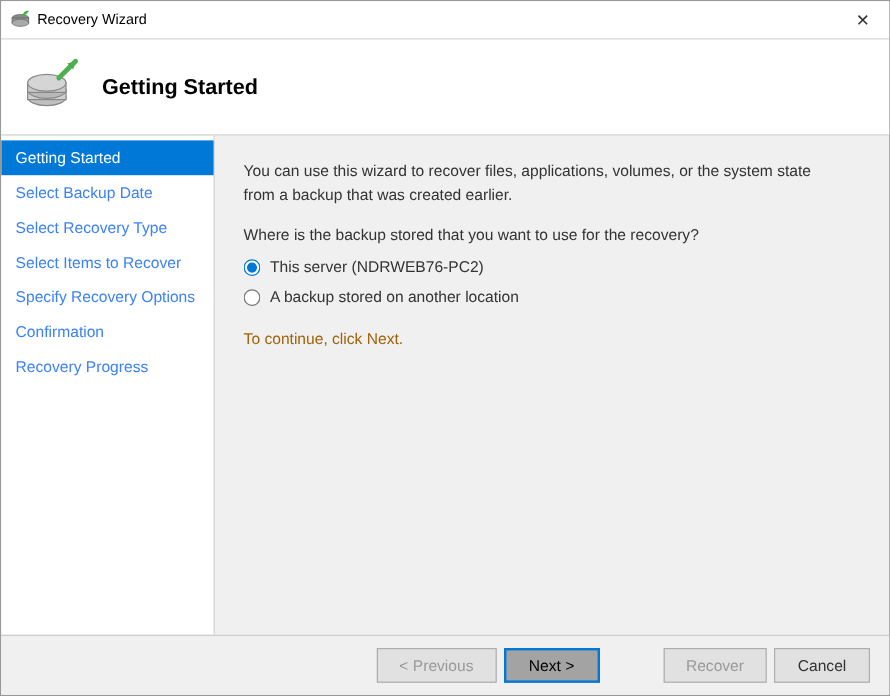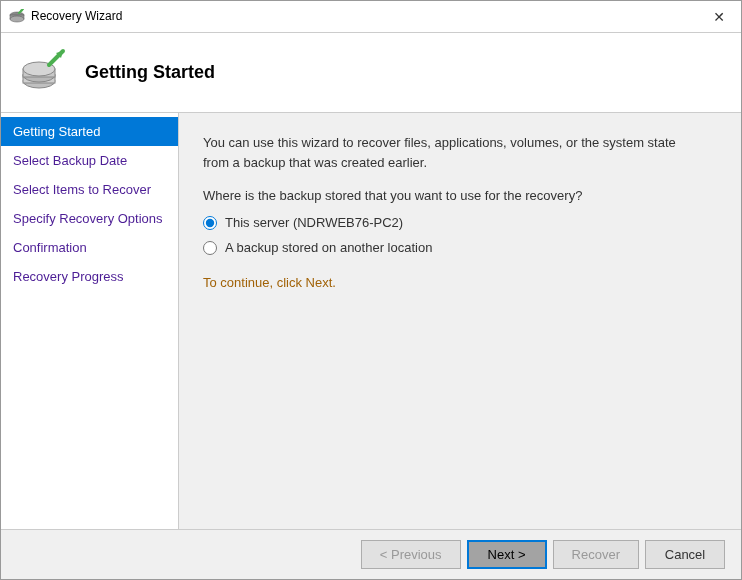--- a/index.html
+++ b/index.html
@@ -89,21 +89,21 @@
     .sidebar {
       width: 178px;
       background: #ffffff;
       border-right: 1px solid #ccc;
       flex-shrink: 0;
       padding-top: 4px;
     }
     .sidebar-item {
       padding: 7px 12px;
       font-size: 13px;
-      color: #4c1d95;
+      color: #3b82f6;
       cursor: pointer;
       white-space: nowrap;
     }
     .sidebar-item.active {
       background: #0078d7;
       color: #ffffff;
     }
 
     
     .content-panel {
@@ -160,20 +160,21 @@
       font-family: 'Segoe UI', Tahoma, Geneva, Verdana, sans-serif;
       cursor: pointer;
       border: 1px solid #adadad;
       background: #e1e1e1;
       color: #333;
       min-width: 80px;
     }
     .btn:disabled {
       color: #999;
       cursor: default;
+      margin-left: 47px;
     }
     .btn.primary {
       background: #a3a3a3;
       border: 2px solid #0078d7;
       color: #000;
     }
   </style>
 </head>
 <body>
 
@@ -210,20 +211,21 @@
       </svg>
     </div>
     <div class="header-title">Getting Started</div>
   </div>
 
   <div class="main-area">
 
     <div class="sidebar">
       <div class="sidebar-item active">Getting Started</div>
       <div class="sidebar-item">Select Backup Date</div>
+      <div class="sidebar-item">Select Recovery Type</div>
       <div class="sidebar-item">Select Items to Recover</div>
       <div class="sidebar-item">Specify Recovery Options</div>
       <div class="sidebar-item">Confirmation</div>
       <div class="sidebar-item">Recovery Progress</div>
     </div>
 
     <div class="content-panel">
       <p class="content-description">
         <span>You can use this wizard to recover files, applications, volumes, or the system state</span><br>
         <span>from a backup that was created earlier.</span>

